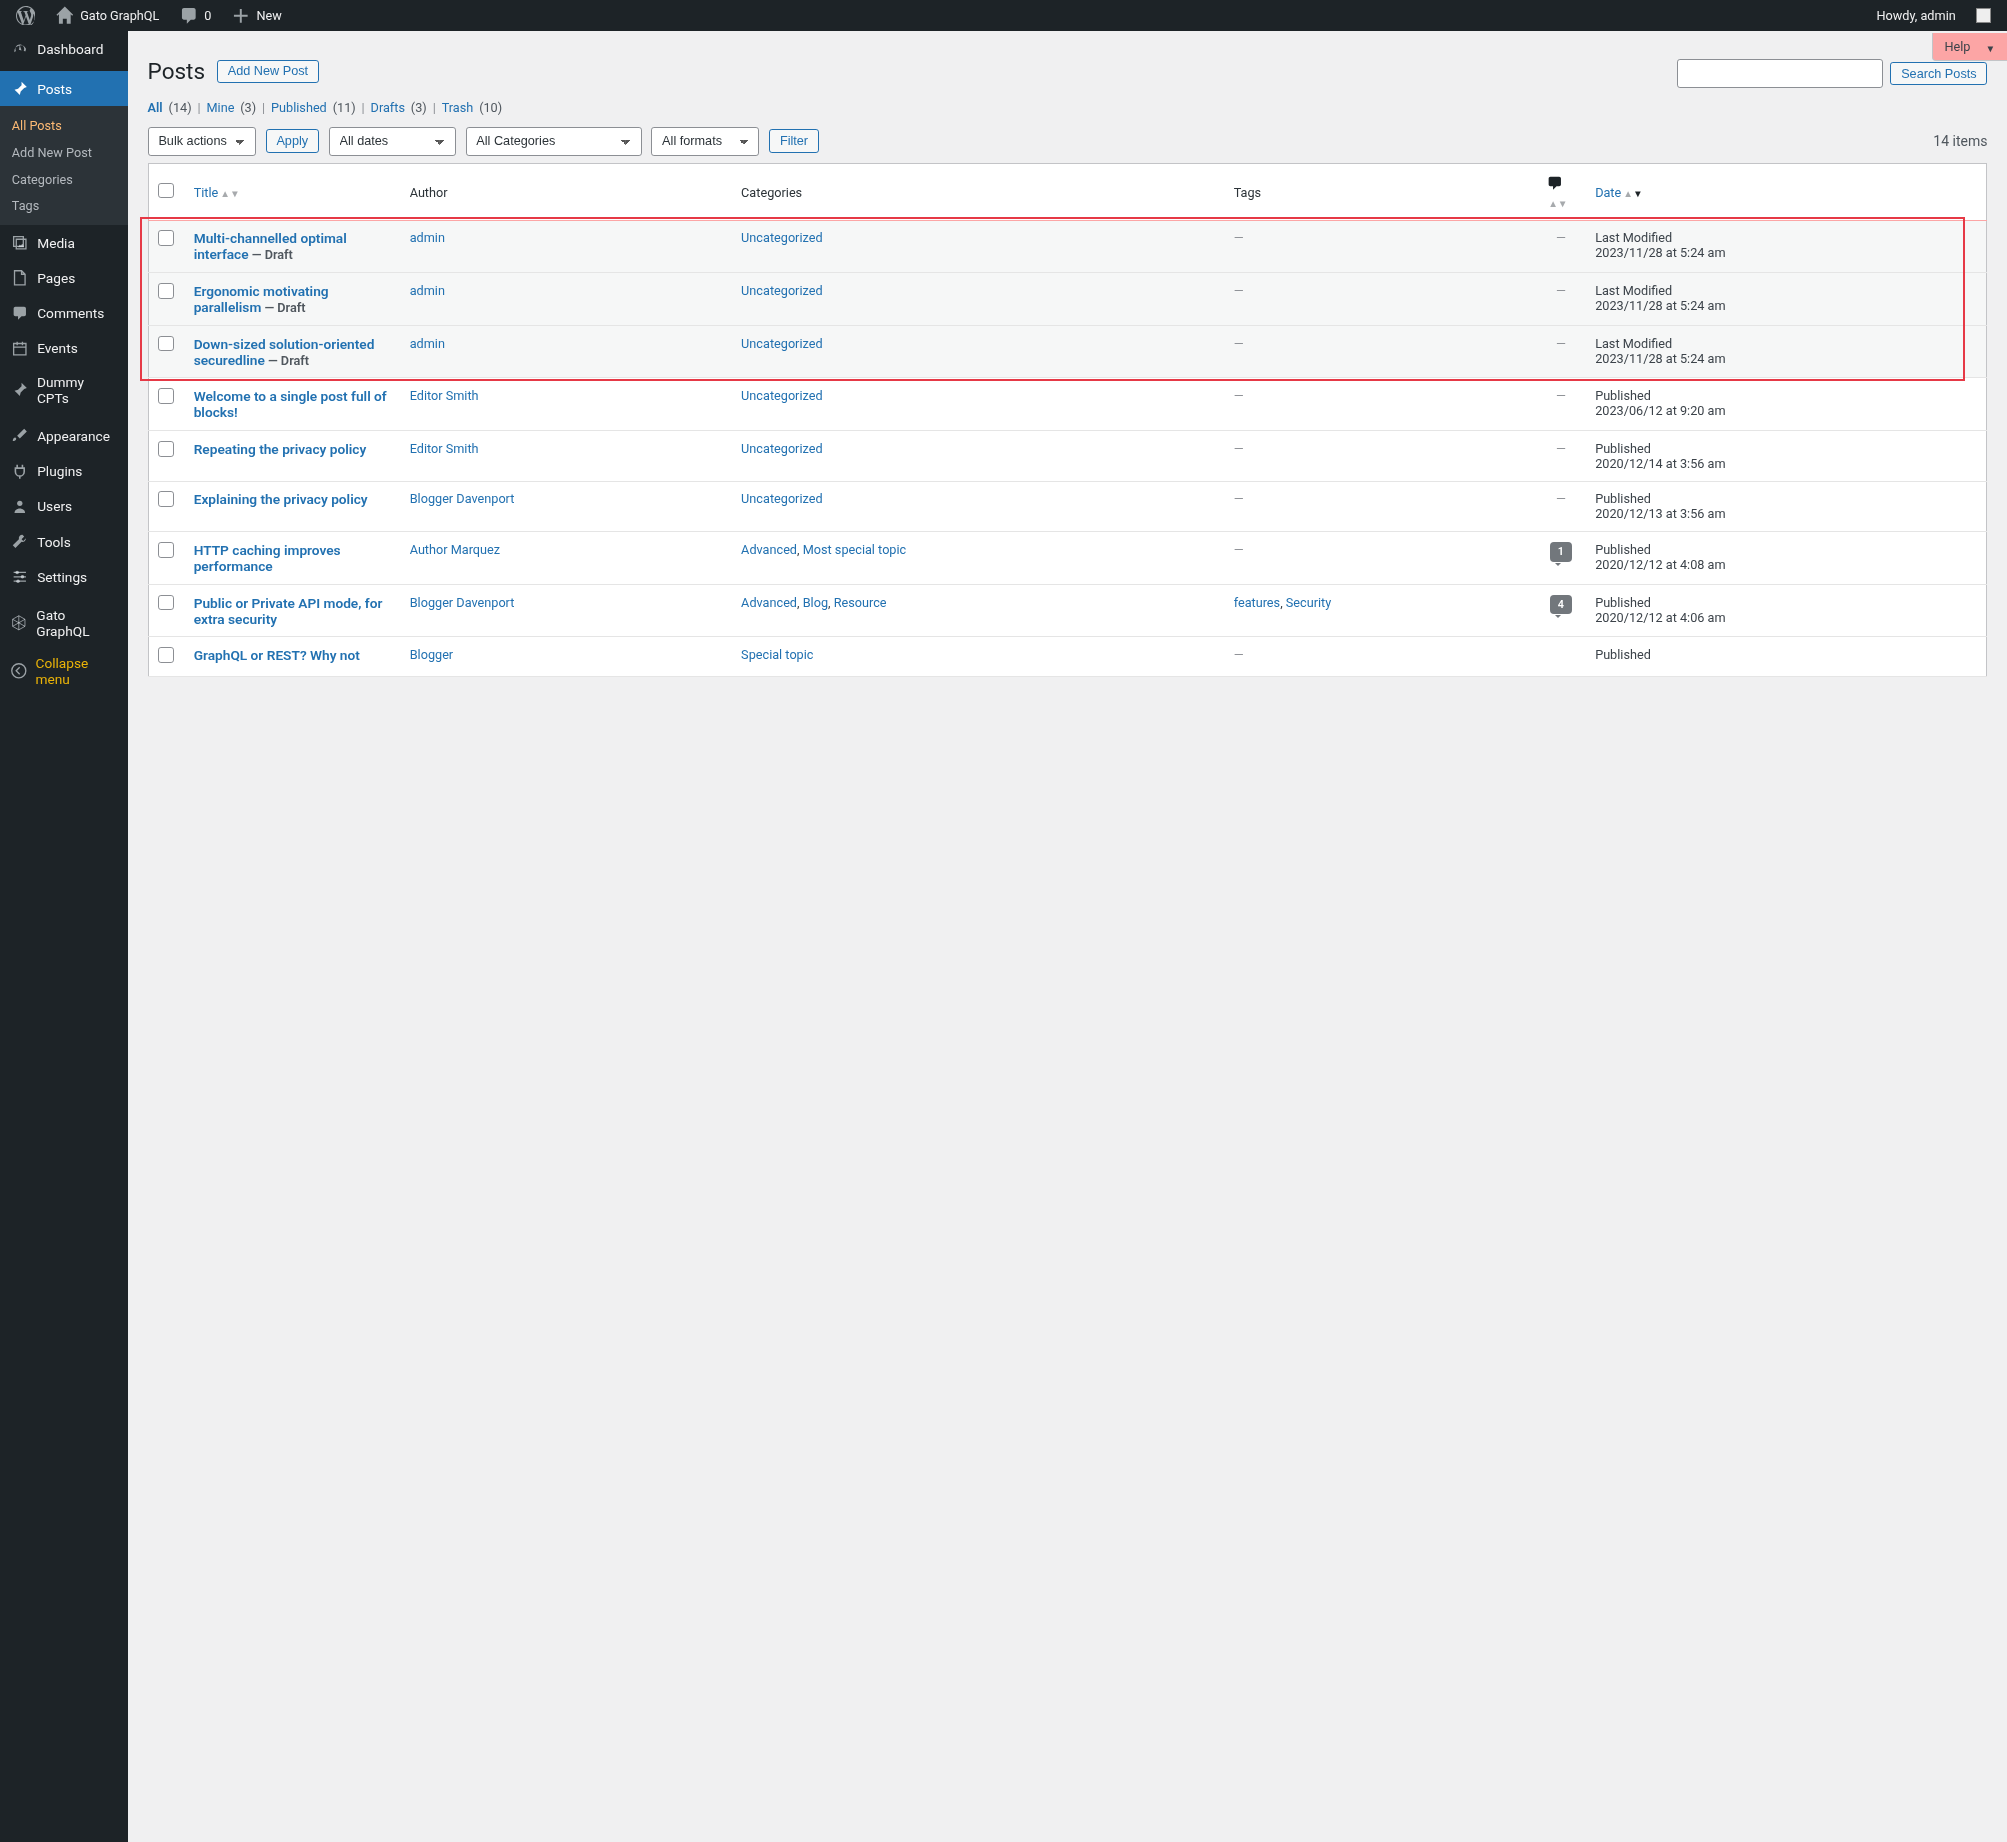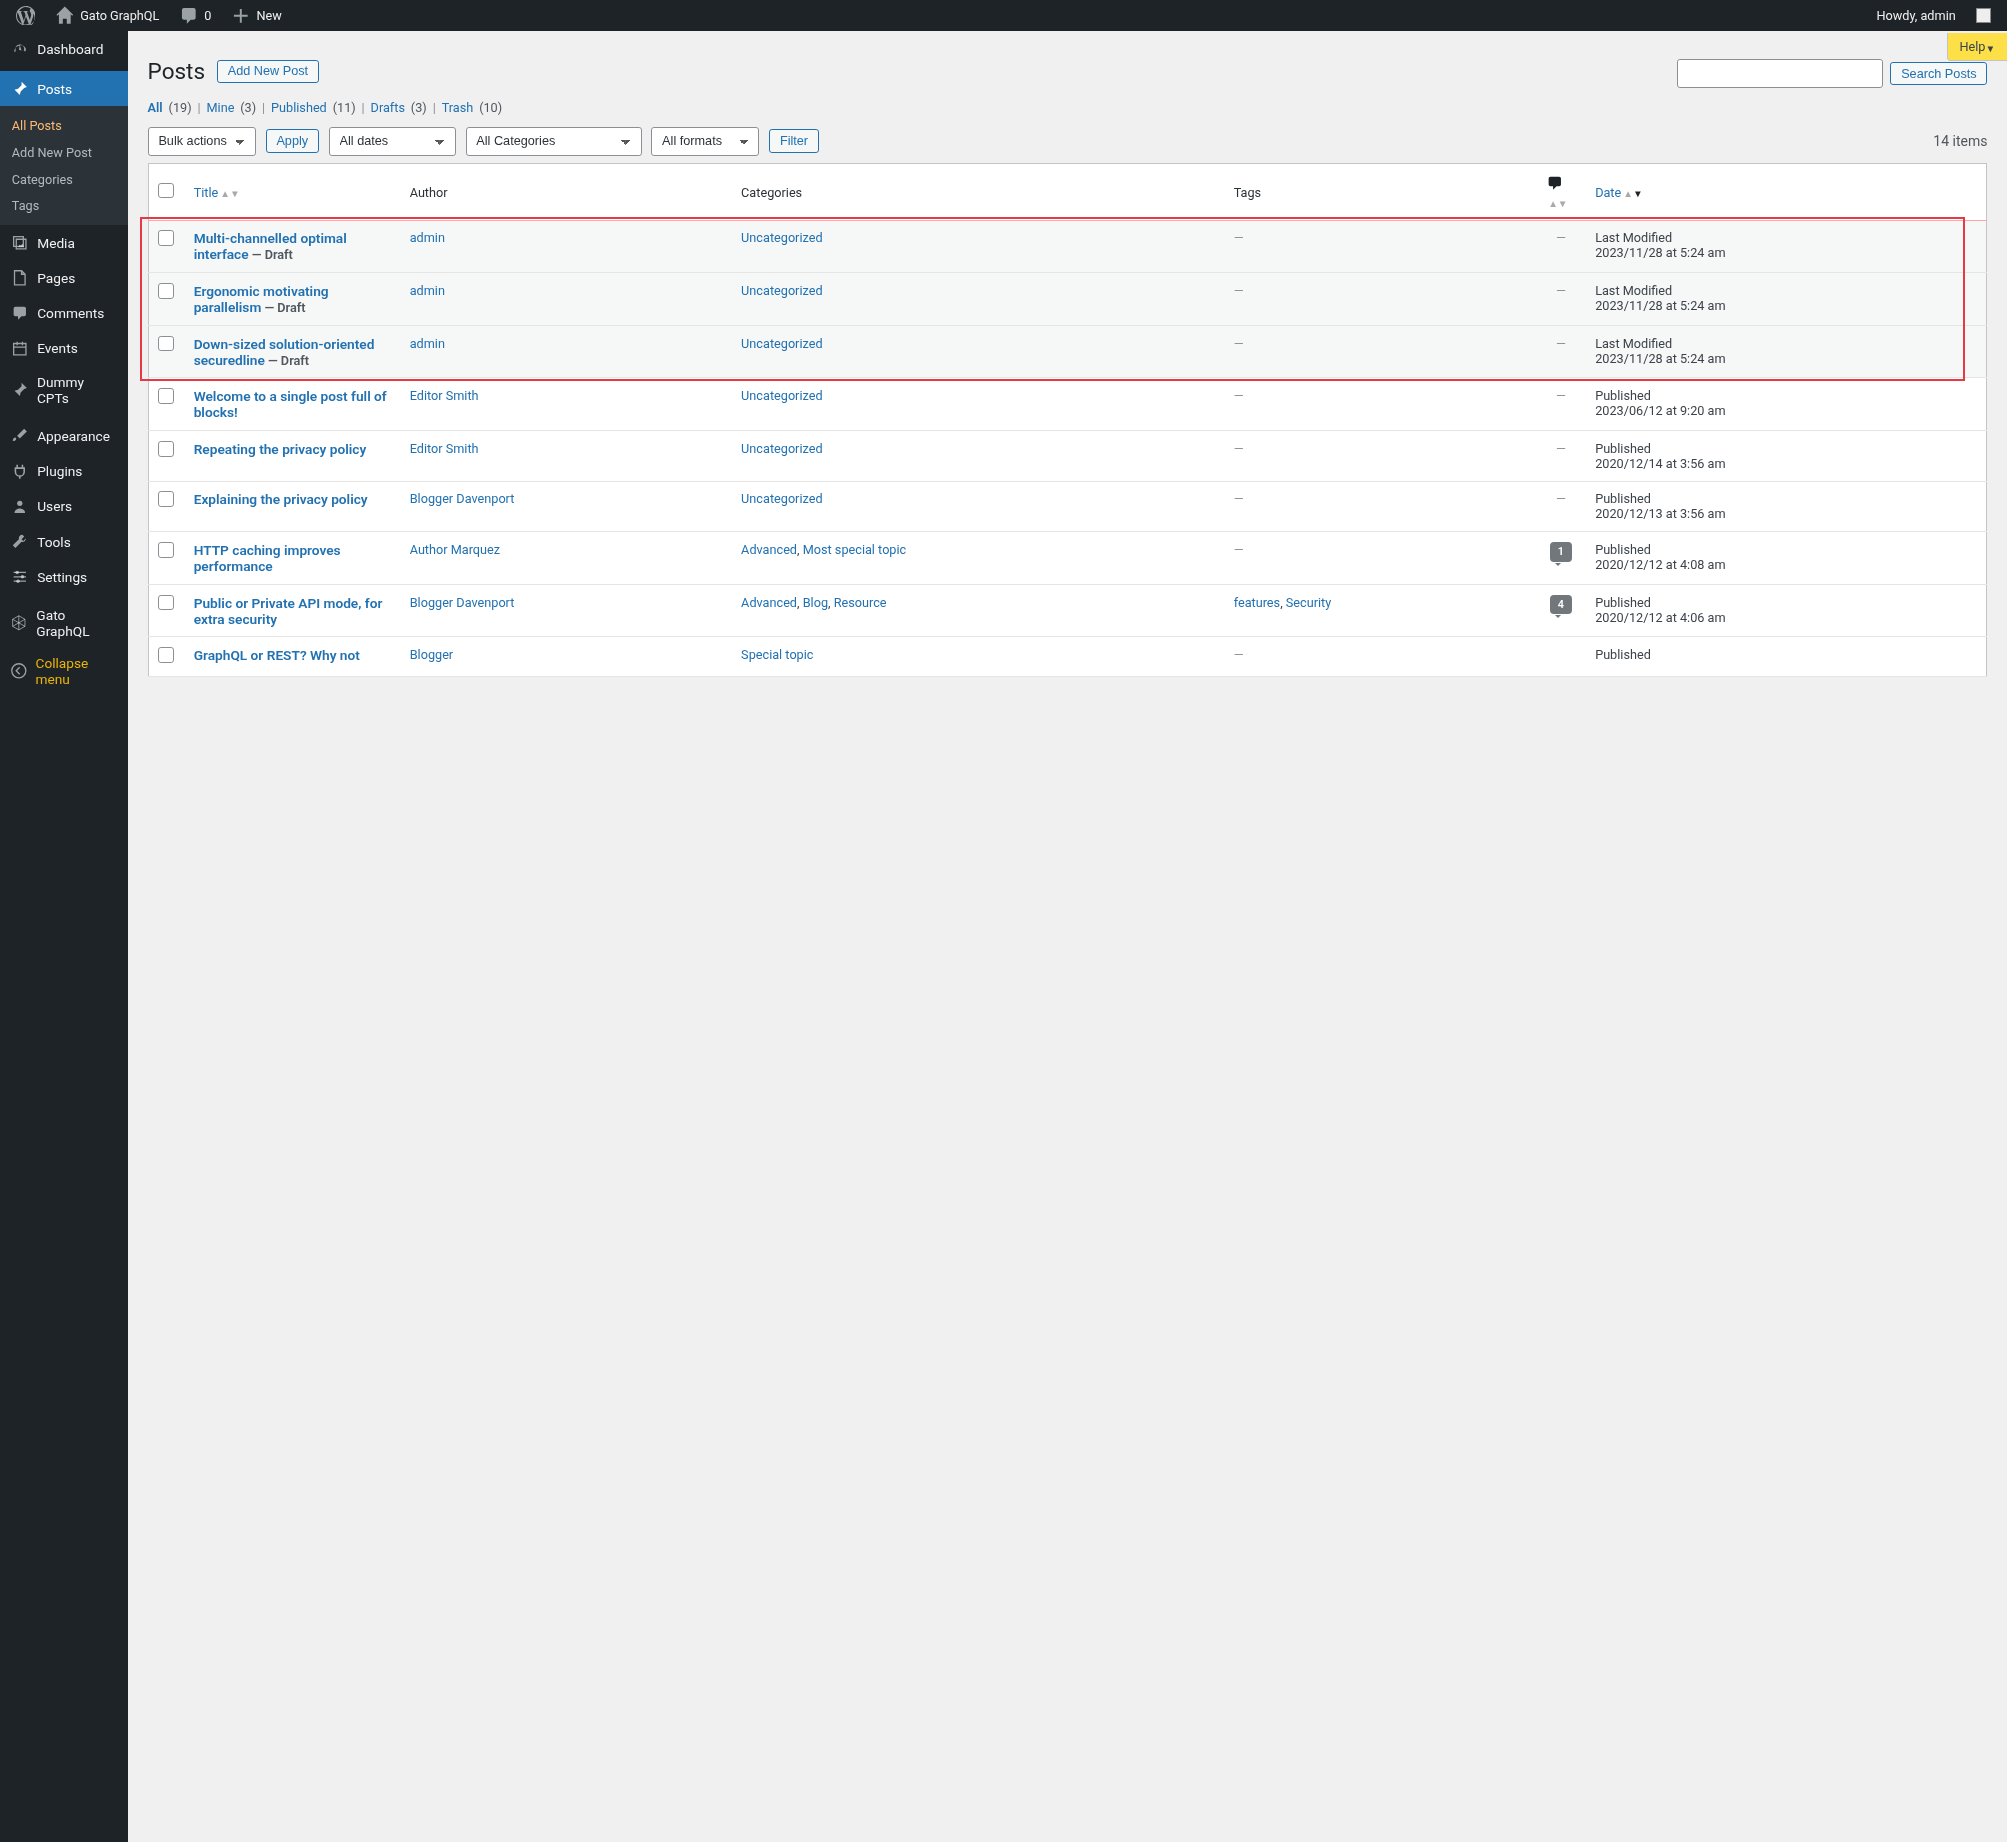--- a/index.html
+++ b/index.html
@@ -28,21 +28,21 @@
 .menu-sep { height: 4.9px; }
 .menu-icon { width: 19.6px; height: 19.6px; display: inline-flex; align-items: center; justify-content: center; color: rgba(240,246,252,.6); }
 .menu-item.current .menu-icon { color: #fff; }
 
 
 .content { flex: 1; padding: 9.8px 19.6px 39px 19.6px; position: relative; }
 .page-head { display: flex; align-items: center; gap: 11.8px; margin: 17.6px 0 13.7px 0; }
 .page-head h1 { font-size: 22.5px; font-weight: 400; color: #1d2327; }
 .btn-outline { border: 1px solid #2271b1; color: #2271b1; background: #f6f7f7; padding: 3.9px 9.8px; border-radius: 2.9px; font-size: 12.7px; cursor: pointer; }
 
-.help-tab { position: absolute; right: 0; top: 2px; background: #fde047; border: 1px solid #c3c4c7; border-top: none; border-right: none; border-radius: 0 0 0 3.9px; padding: 5.9px 11.8px; font-size: 12.7px; display: flex; align-items: flex-end; gap: 0; cursor: pointer;}
+.help-tab { position: absolute; right: 0; top: 2px; background: #fca5a5; border: 1px solid #c3c4c7; border-top: none; border-right: none; border-radius: 0 0 0 3.9px; padding: 5.9px 11.8px; font-size: 12.7px; display: flex; align-items: flex-end; gap: 15px; cursor: pointer;}
 
 .subsubsub { display: flex; gap: 5.9px; font-size: 12.7px; margin-bottom: 11.8px; align-items:center; flex-wrap: wrap;}
 .subsubsub .sep { color: #8c8f94; }
 .subsubsub .count { color: #50575e; }
 
 .tablenav { display: flex; align-items: center; gap: 9.8px; margin-bottom: 7.8px; }
 .tablenav .right { margin-left: auto; color: #50575e; font-size: 14px;}
 select.wp { background: #fff; border: 1px solid #8c8f94; border-radius: 2.9px; padding: 0 27.4px 0 9.8px; height: 29px; font-size: 12.7px; color: #2c3338; appearance: none; background-image: linear-gradient(45deg, transparent 50%, #555 50%), linear-gradient(135deg, #555 50%, transparent 50%); background-position: calc(100% - 14.7px) 12.7px, calc(100% - 9.8px) 12.7px; background-size: 4.9px 4.9px, 4.9px 4.9px; background-repeat: no-repeat;}
 .search-row { display: flex; justify-content: flex-end; align-items: center; gap: 7.8px; margin-top: -39px; margin-bottom: 11.8px;}
 input.search { width: 206px; height: 29px; border: 1px solid #8c8f94; border-radius: 2.9px; padding: 0 7.8px; background:#fff;}
@@ -257,21 +257,21 @@
       <button class="btn-outline">Add New Post</button>
     </div>
 
     <div class="search-row">
       <input class="search" type="text" style="">
       <button class="btn-outline">Search Posts</button>
     </div>
 
     <div class="subsubsub" id="views">
         <a href="#" style="font-weight: 600;">All</a>
-        <span class="count"> (19)</span>
+        <span class="count"> (14)</span>
         <span class="sep"> | </span>
         <a href="#">Mine</a>
         <span class="count"> (3)</span>
         <span class="sep"> | </span>
         <a href="#">Published</a>
         <span class="count"> (11)</span>
         <span class="sep"> | </span>
         <a href="#">Drafts</a>
         <span class="count"> (3)</span>
         <span class="sep"> | </span>

